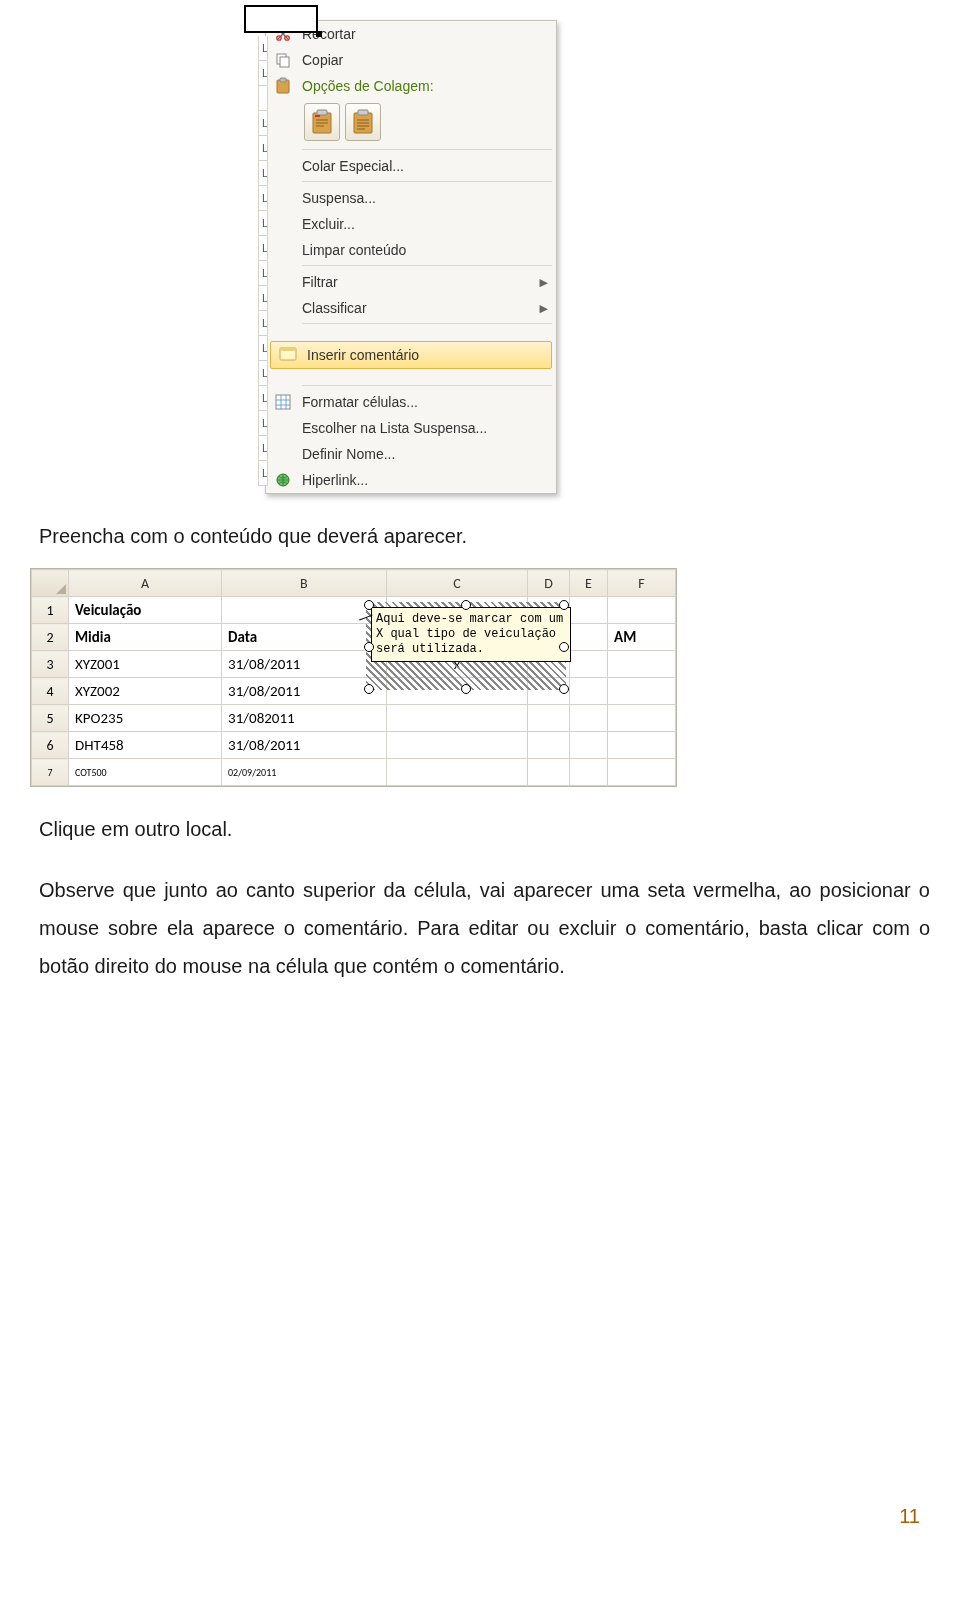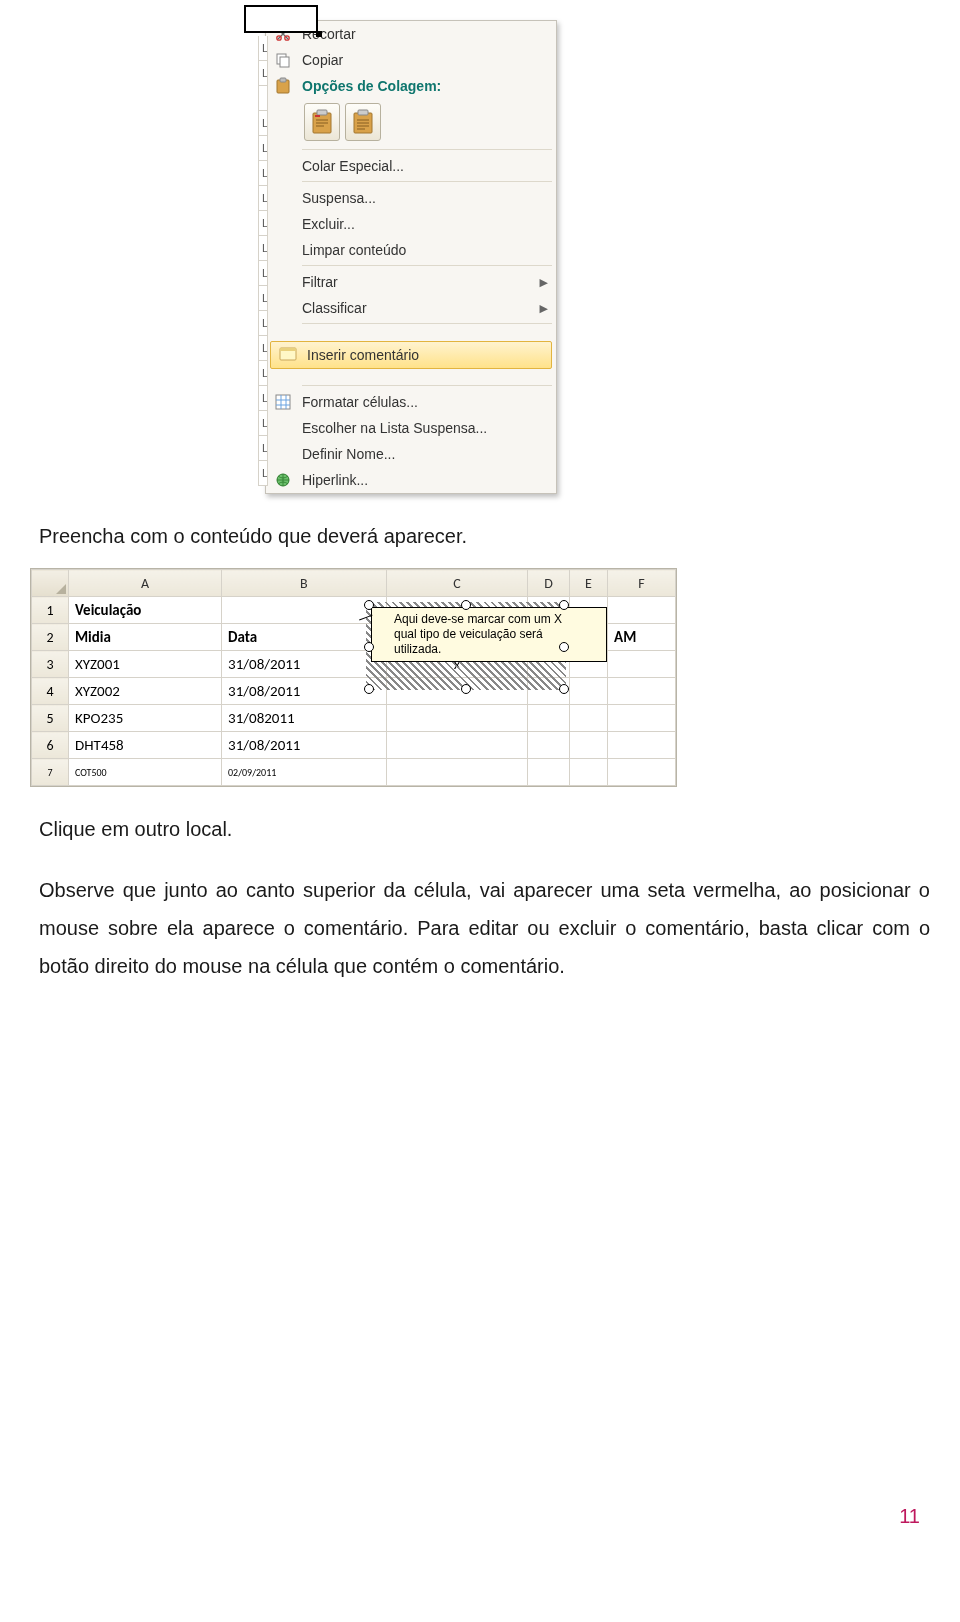--- a/index.html
+++ b/index.html
@@ -10,42 +10,42 @@
   .sel-box{position:absolute;left:-22px;top:-16px;width:70px;height:24px;border:2px solid #000;background:#fff}
   .sel-handle{position:absolute;left:50px;top:10px;width:6px;height:6px;background:#000}
   .ctx-item{display:flex;align-items:center;height:26px;padding:0 8px 0 6px;cursor:default}
   .ctx-icon{width:22px;height:20px;display:flex;align-items:center;justify-content:center;margin-right:8px;flex:0 0 22px}
   .ctx-label{flex:1}
   .arrow{font-size:11px;color:#666;margin-left:6px}
   .sep{height:1px;border-top:1px solid #ddd8cb;margin:2px 4px 2px 36px}
   .paste-opts{display:flex;gap:5px;padding:4px 0 6px 38px}
   .paste-btn{width:34px;height:36px;border:1px solid #b7b19e;border-radius:3px;background:linear-gradient(#fefdf9,#ece6d6);display:flex;align-items:center;justify-content:center}
   .highlight{background:linear-gradient(#fff3cf,#ffe28a);border:1px solid #e2b43f;border-radius:2px;margin:16px 4px}
-  .bold{font-weight:bold;color:#0f766e}
+  .bold{font-weight:normal;color:#4d7c0f}
 
   .p1{font-size:20px;color:#1a1a1a;margin:28px 0 18px 9px;line-height:1.4}
   .just{text-align:justify}
 
   .sheet{margin:10px 0 18px 0;border:1px solid #b8b4a7;width:645px;position:relative;user-select:none}
   .sheet table{border-collapse:collapse;width:100%;font-family:Calibri,Arial,sans-serif;font-size:15px}
   .sheet th,.sheet td{border:1px solid #d6d2c9;padding:2px 6px;height:22px;text-align:left;vertical-align:middle}
   .sheet th{background:linear-gradient(#f5f2e9,#ece7d9);font-weight:normal;text-align:center;color:#333;font-size:14px}
   .sheet .rowhdr{background:linear-gradient(#f5f2e9,#ece7d9);text-align:center;width:24px;font-size:14px}
   .sheet .corner{background:linear-gradient(#f3efe5,#e5dfce);width:24px;position:relative}
   .sheet .corner::after{content:"";position:absolute;right:2px;bottom:2px;width:0;height:0;border-left:10px solid transparent;border-bottom:10px solid #b7b19e}
   .sheet .b{font-weight:bold}
   .sheet td.center{text-align:center}
   .red-tri{position:absolute;top:0;right:0;width:0;height:0;border-left:8px solid transparent;border-top:8px solid #c00}
-  .comment-box{position:absolute;left:340px;top:38px;width:190px;background:#fffbe0;border:1px solid #000;font-family:Liberation Sans, sans-serif;font-size:12px;padding:4px 22px;line-height:1.25}
+  .comment-box{position:absolute;left:340px;top:38px;width:190px;background:#fffbe0;border:1px solid #000;font-family:Liberation Mono, monospace;font-size:12px;padding:4px 4px;line-height:1.25}
   .hatch{position:absolute;left:335px;top:33px;width:200px;height:88px;background:repeating-linear-gradient(45deg,#888 0 2px,transparent 2px 5px);z-index:0}
   .comment-box{z-index:2}
   .chandle{position:absolute;width:8px;height:8px;background:#fff;border:1px solid #000;border-radius:50%;z-index:3}
   .comment-line{position:absolute;left:328px;top:48px;width:14px;height:1px;border-top:1px solid #000;transform:rotate(-20deg);z-index:3}
 
-  .pagenum{text-align:right;font-size:20px;color:#be185d;margin-top:520px;padding-right:10px}
+  .pagenum{text-align:right;font-size:20px;color:#a16207;margin-top:520px;padding-right:10px}
 
   svg{display:block}
 </style>
 </head>
 <body>
 
 <div class="page">
 
   <div class="ctx-wrap">
     <div class="sel-box"></div>

